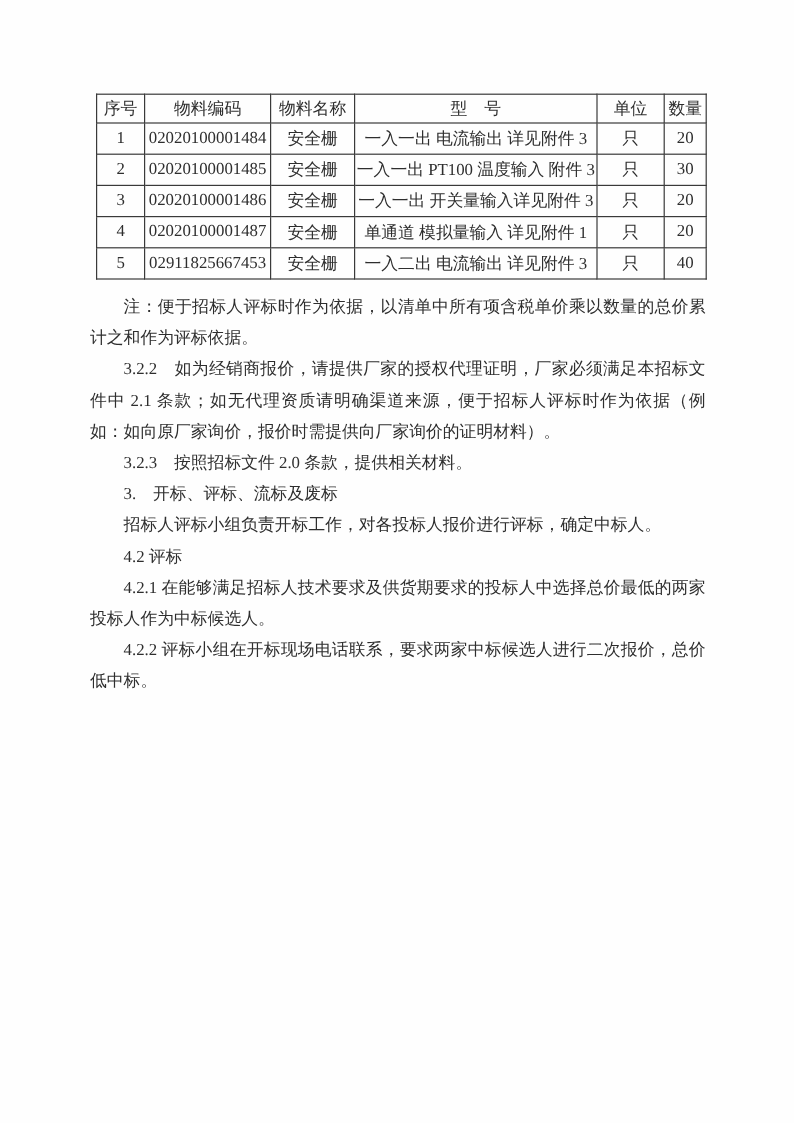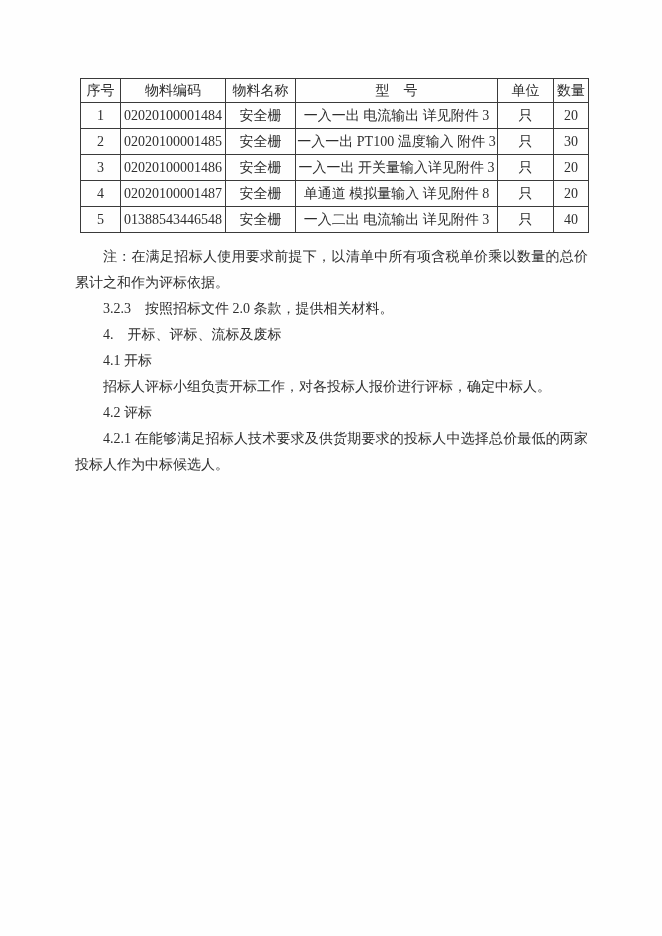--- a/index.html
+++ b/index.html
@@ -89,37 +89,38 @@
           <td>02020100001486</td>
           <td>安全栅</td>
           <td>一入一出 开关量输入详见附件 3</td>
           <td>只</td>
           <td>20</td>
         </tr>
         <tr>
           <td>4</td>
           <td>02020100001487</td>
           <td>安全栅</td>
-          <td>单通道 模拟量输入 详见附件 8</td>
+          <td>单通道 模拟量输入 详见附件 1</td>
           <td>只</td>
           <td>20</td>
         </tr>
         <tr>
           <td>5</td>
-          <td>01388543446548</td>
+          <td>02911825667453</td>
           <td>安全栅</td>
           <td>一入二出 电流输出 详见附件 3</td>
           <td>只</td>
           <td>40</td>
         </tr>
       </tbody>
   </table>
 
   <div id="paragraphs" class="body-text">
-      <p>注：在满足招标人使用要求前提下，以清单中所有项含税单价乘以数量的总价累计之和作为评标依据。</p>
+      <p>注：便于招标人评标时作为依据，以清单中所有项含税单价乘以数量的总价累计之和作为评标依据。</p>
+      <p>3.2.2　如为经销商报价，请提供厂家的授权代理证明，厂家必须满足本招标文件中 2.1 条款；如无代理资质请明确渠道来源，便于招标人评标时作为依据（例如：如向原厂家询价，报价时需提供向厂家询价的证明材料）。</p>
       <p>3.2.3　按照招标文件 2.0 条款，提供相关材料。</p>
-      <p>4.　开标、评标、流标及废标</p>
-      <p>4.1 开标</p>
+      <p>3.　开标、评标、流标及废标</p>
       <p>招标人评标小组负责开标工作，对各投标人报价进行评标，确定中标人。</p>
       <p>4.2 评标</p>
       <p>4.2.1 在能够满足招标人技术要求及供货期要求的投标人中选择总价最低的两家投标人作为中标候选人。</p>
+      <p>4.2.2 评标小组在开标现场电话联系，要求两家中标候选人进行二次报价，总价低中标。</p>
     </div>
 </div>
 
 </body></html>

